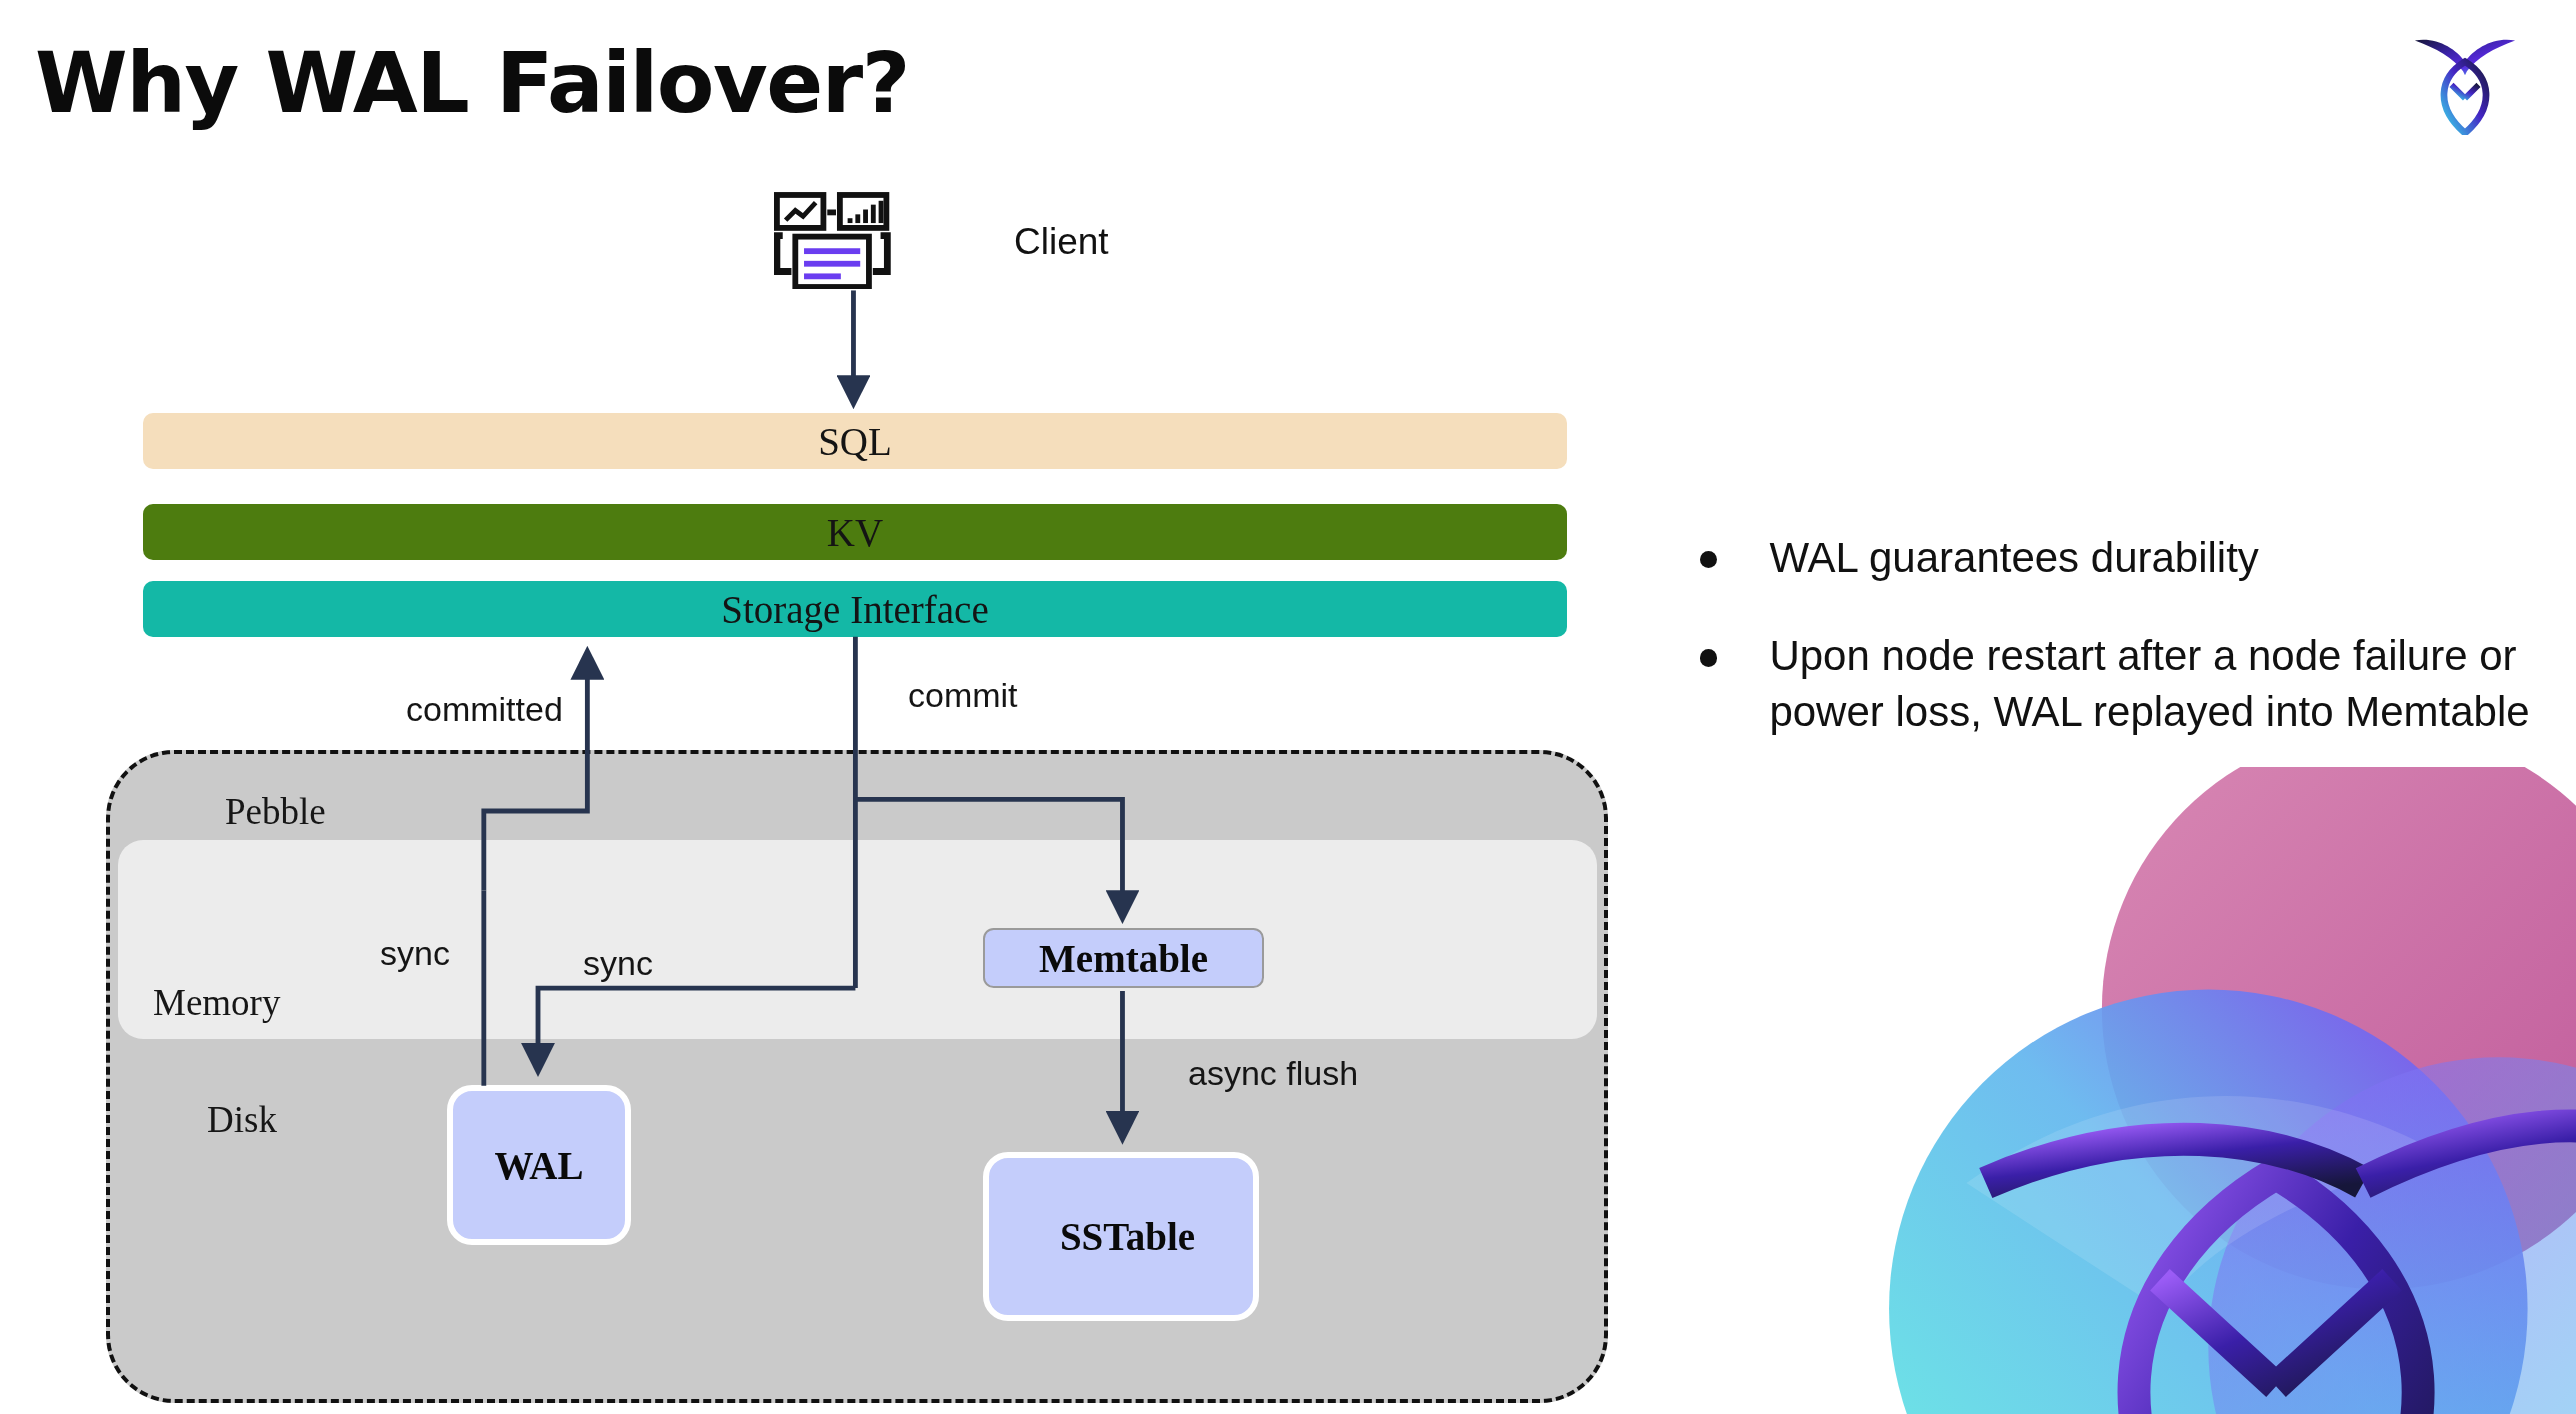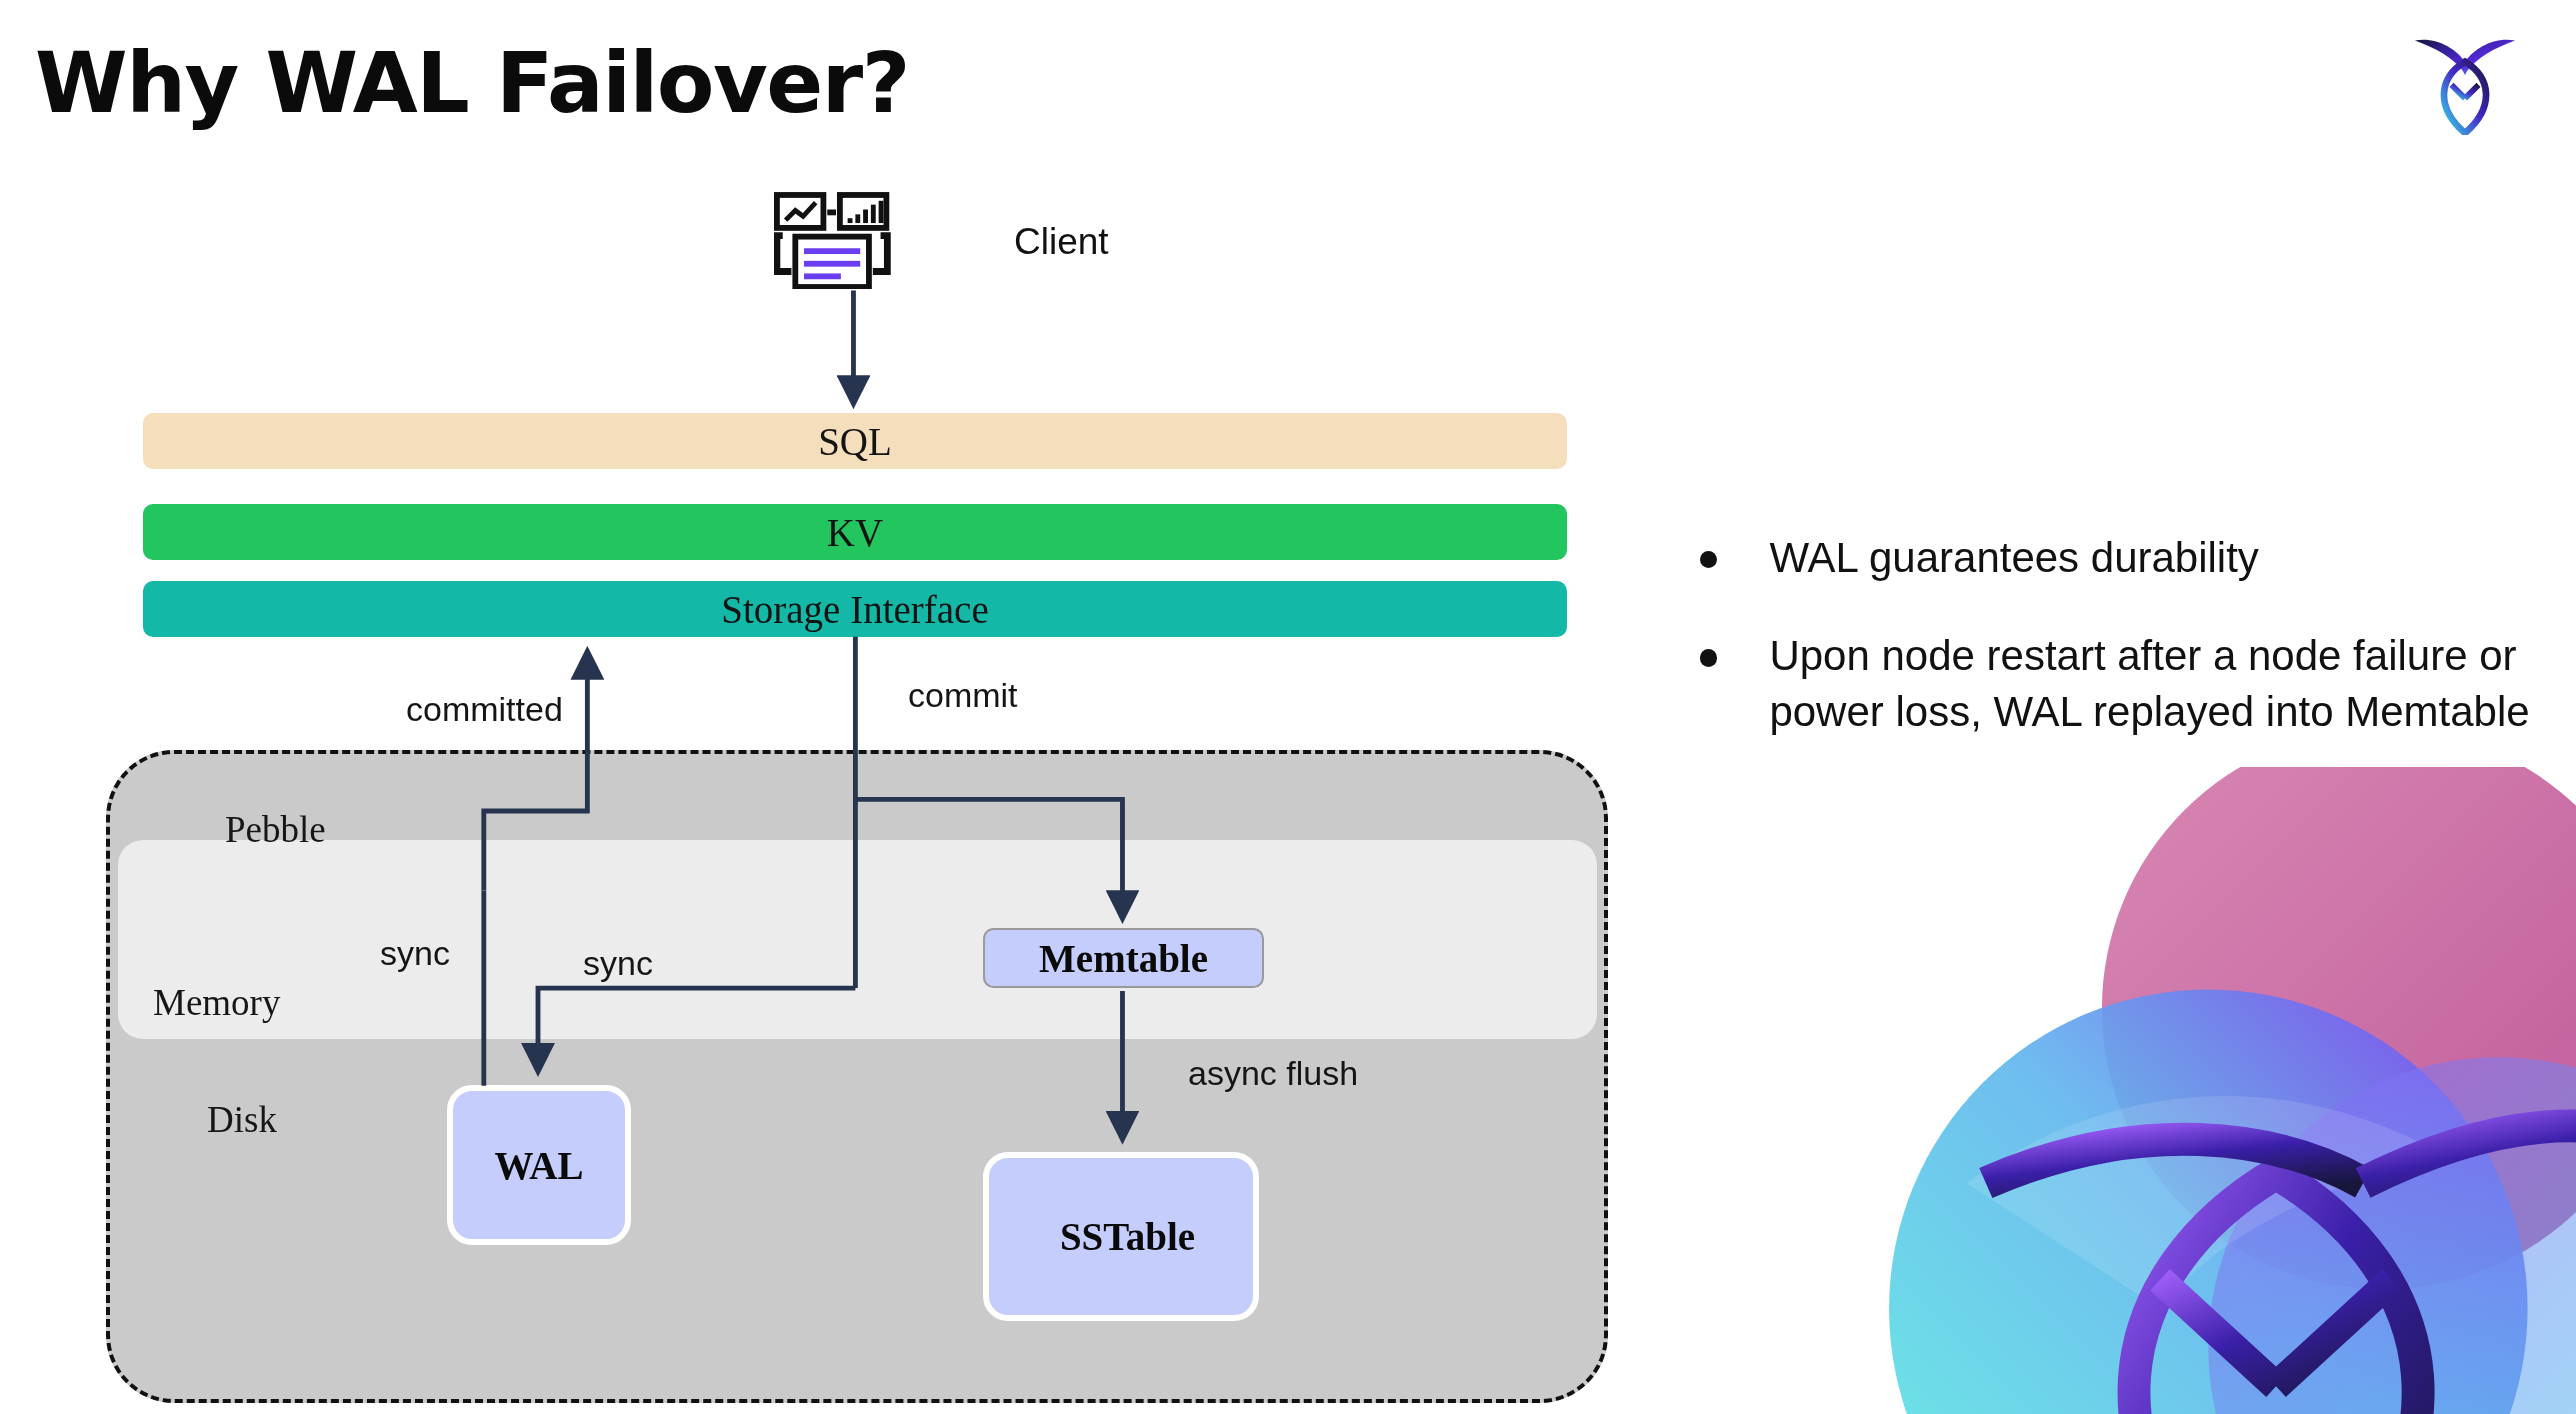--- a/index.html
+++ b/index.html
@@ -57,21 +57,21 @@
     box-sizing:border-box;
   }
   #memory-band{
     position:absolute;left:118px;top:840px;width:1479px;height:199px;
     background:#ececec;border-radius:25px;
   }
   .zone-label{
     position:absolute;font-family:"Liberation Serif", serif;
     font-size:37px;color:#161616;white-space:nowrap;
   }
-  #label-pebble{left:225px;top:790px;margin-top:18px;}
+  #label-pebble{left:225px;top:790px;}
   #label-memory{left:153px;top:981px;}
   #label-disk{left:207px;top:1098px;}
 
   
   .node-box{
     position:absolute;background:#c4cdfb;
     display:flex;align-items:center;justify-content:center;
     font-family:"Liberation Serif", serif;
     font-weight:700;font-size:39px;color:#0a0a0a;
     box-sizing:border-box;
@@ -175,21 +175,21 @@
   <div id="pebble-box"></div>
   <div id="memory-band"></div>
 
   <div class="zone-label" id="label-pebble">Pebble</div>
   <div class="zone-label" id="label-memory">Memory</div>
   <div class="zone-label" id="label-disk">Disk</div>
 
   <div class="layer-bar" id="layer-sql" style="background:#f5debc">
     <span class="layer-text">SQL</span>
   </div>
-  <div class="layer-bar" id="layer-kv" style="background:#22c55e">
+  <div class="layer-bar" id="layer-kv" style="background:#4d7c0f">
     <span class="layer-text">KV</span>
   </div>
   <div class="layer-bar" id="layer-storage" style="background:#14b8a6">
     <span class="layer-text">Storage Interface</span>
   </div>
 
   <svg id="client-icon" viewBox="0 0 160 100">
 
     <rect x="3" y="3" width="48" height="34" fill="#fff" stroke="#111" stroke-width="6"></rect>
     <polyline points="12,29 22,19 30,25 43,11" fill="none" stroke="#111" stroke-width="5"></polyline>

